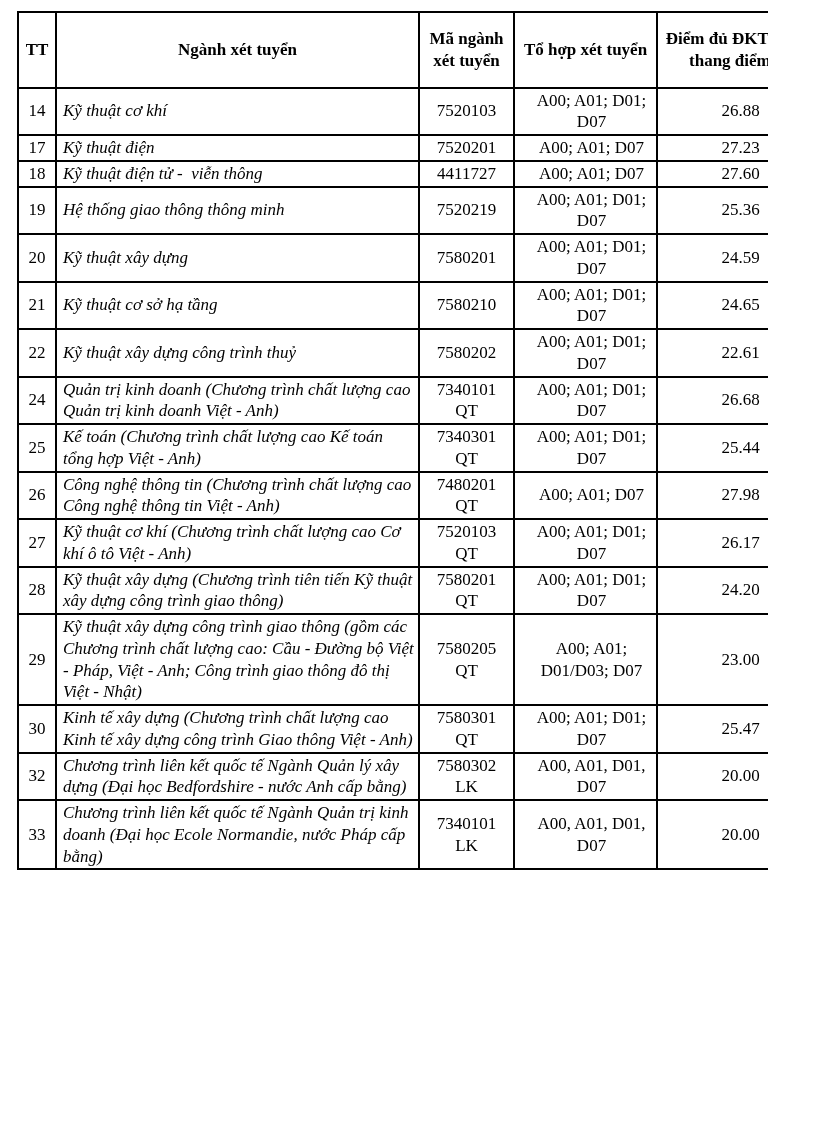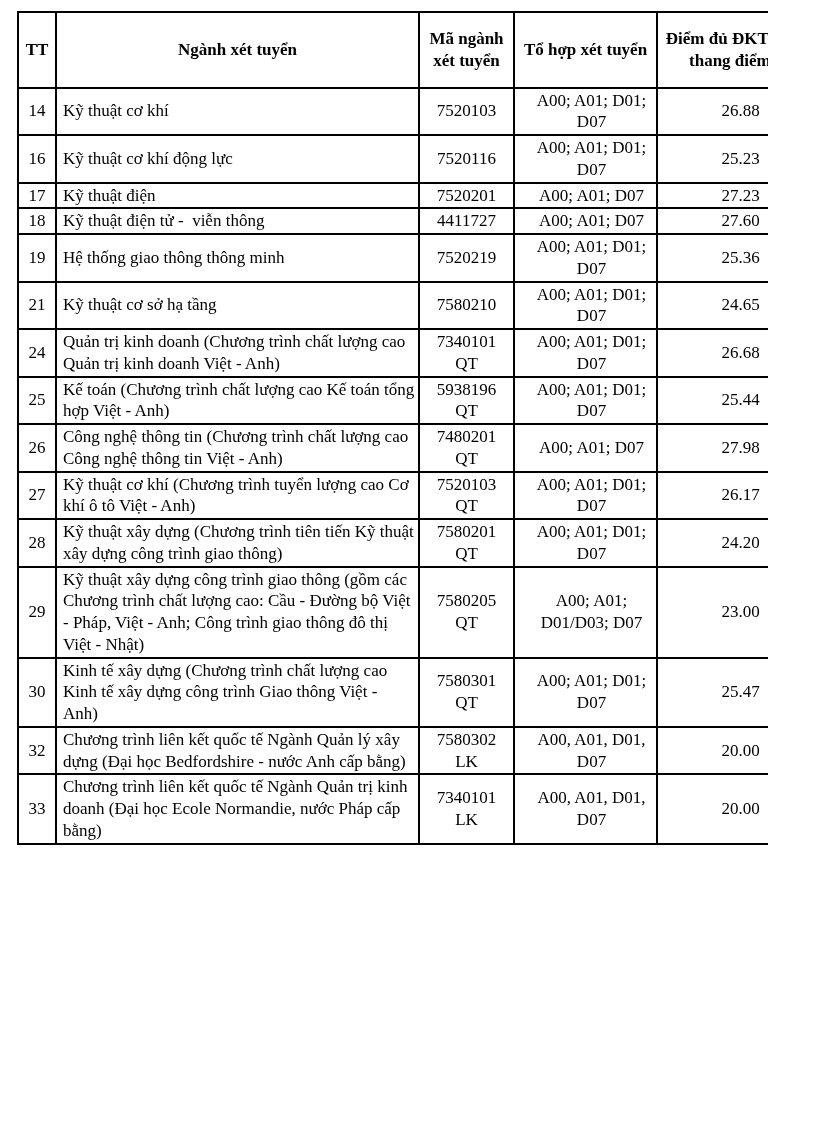--- a/index.html
+++ b/index.html
@@ -46,20 +46,21 @@
   }
   .score-table td {
     padding: 1px 2px;
     text-align: center;
   }
   .score-table td.cell-nganh {
     text-align: left;
     padding-left: 6px;
     padding-right: 3px;
     white-space: pre-wrap;
+    font-style: italic;
   }
   .score-table td.cell-ma {
     white-space: pre-line;
     margin-left: 44px;
   }
   .score-table td.cell-tohop {
     padding-left: 15px;
     padding-right: 3px;
   }
 </style>
@@ -86,27 +87,20 @@
     </thead>
     <tbody>
         <tr>
           <td class="cell-tt">14</td>
           <td class="cell-nganh">Kỹ thuật cơ khí</td>
           <td class="cell-ma">7520103</td>
           <td class="cell-tohop">A00; A01; D01; D07</td>
           <td class="cell-diem">26.88</td>
         </tr>
         <tr>
-          <td class="cell-tt">16</td>
-          <td class="cell-nganh">Kỹ thuật cơ khí động lực</td>
-          <td class="cell-ma">7520116</td>
-          <td class="cell-tohop">A00; A01; D01; D07</td>
-          <td class="cell-diem">25.23</td>
-        </tr>
-        <tr>
           <td class="cell-tt">17</td>
           <td class="cell-nganh">Kỹ thuật điện</td>
           <td class="cell-ma">7520201</td>
           <td class="cell-tohop">A00; A01; D07</td>
           <td class="cell-diem">27.23</td>
         </tr>
         <tr>
           <td class="cell-tt">18</td>
           <td class="cell-nganh">Kỹ thuật điện tử -  viễn thông</td>
           <td class="cell-ma">4411727</td>
@@ -114,53 +108,67 @@
           <td class="cell-diem">27.60</td>
         </tr>
         <tr>
           <td class="cell-tt">19</td>
           <td class="cell-nganh">Hệ thống giao thông thông minh</td>
           <td class="cell-ma">7520219</td>
           <td class="cell-tohop">A00; A01; D01; D07</td>
           <td class="cell-diem">25.36</td>
         </tr>
         <tr>
+          <td class="cell-tt">20</td>
+          <td class="cell-nganh">Kỹ thuật xây dựng</td>
+          <td class="cell-ma">7580201</td>
+          <td class="cell-tohop">A00; A01; D01; D07</td>
+          <td class="cell-diem">24.59</td>
+        </tr>
+        <tr>
           <td class="cell-tt">21</td>
           <td class="cell-nganh">Kỹ thuật cơ sở hạ tầng</td>
           <td class="cell-ma">7580210</td>
           <td class="cell-tohop">A00; A01; D01; D07</td>
           <td class="cell-diem">24.65</td>
         </tr>
         <tr>
+          <td class="cell-tt">22</td>
+          <td class="cell-nganh">Kỹ thuật xây dựng công trình thuỷ</td>
+          <td class="cell-ma">7580202</td>
+          <td class="cell-tohop">A00; A01; D01; D07</td>
+          <td class="cell-diem">22.61</td>
+        </tr>
+        <tr>
           <td class="cell-tt">24</td>
           <td class="cell-nganh">Quản trị kinh doanh (Chương trình chất lượng cao Quản trị kinh doanh Việt - Anh)</td>
           <td class="cell-ma">7340101
 QT</td>
           <td class="cell-tohop">A00; A01; D01; D07</td>
           <td class="cell-diem">26.68</td>
         </tr>
         <tr>
           <td class="cell-tt">25</td>
           <td class="cell-nganh">Kế toán (Chương trình chất lượng cao Kế toán tổng hợp Việt - Anh)</td>
-          <td class="cell-ma">5938196
+          <td class="cell-ma">7340301
 QT</td>
           <td class="cell-tohop">A00; A01; D01; D07</td>
           <td class="cell-diem">25.44</td>
         </tr>
         <tr>
           <td class="cell-tt">26</td>
           <td class="cell-nganh">Công nghệ thông tin (Chương trình chất lượng cao Công nghệ thông tin Việt - Anh)</td>
           <td class="cell-ma">7480201
 QT</td>
           <td class="cell-tohop">A00; A01; D07</td>
           <td class="cell-diem">27.98</td>
         </tr>
         <tr>
           <td class="cell-tt">27</td>
-          <td class="cell-nganh">Kỹ thuật cơ khí (Chương trình tuyển lượng cao Cơ khí ô tô Việt - Anh)</td>
+          <td class="cell-nganh">Kỹ thuật cơ khí (Chương trình chất lượng cao Cơ khí ô tô Việt - Anh)</td>
           <td class="cell-ma">7520103
 QT</td>
           <td class="cell-tohop">A00; A01; D01; D07</td>
           <td class="cell-diem">26.17</td>
         </tr>
         <tr>
           <td class="cell-tt">28</td>
           <td class="cell-nganh">Kỹ thuật xây dựng (Chương trình tiên tiến Kỹ thuật xây dựng công trình giao thông)</td>
           <td class="cell-ma">7580201
 QT</td>

